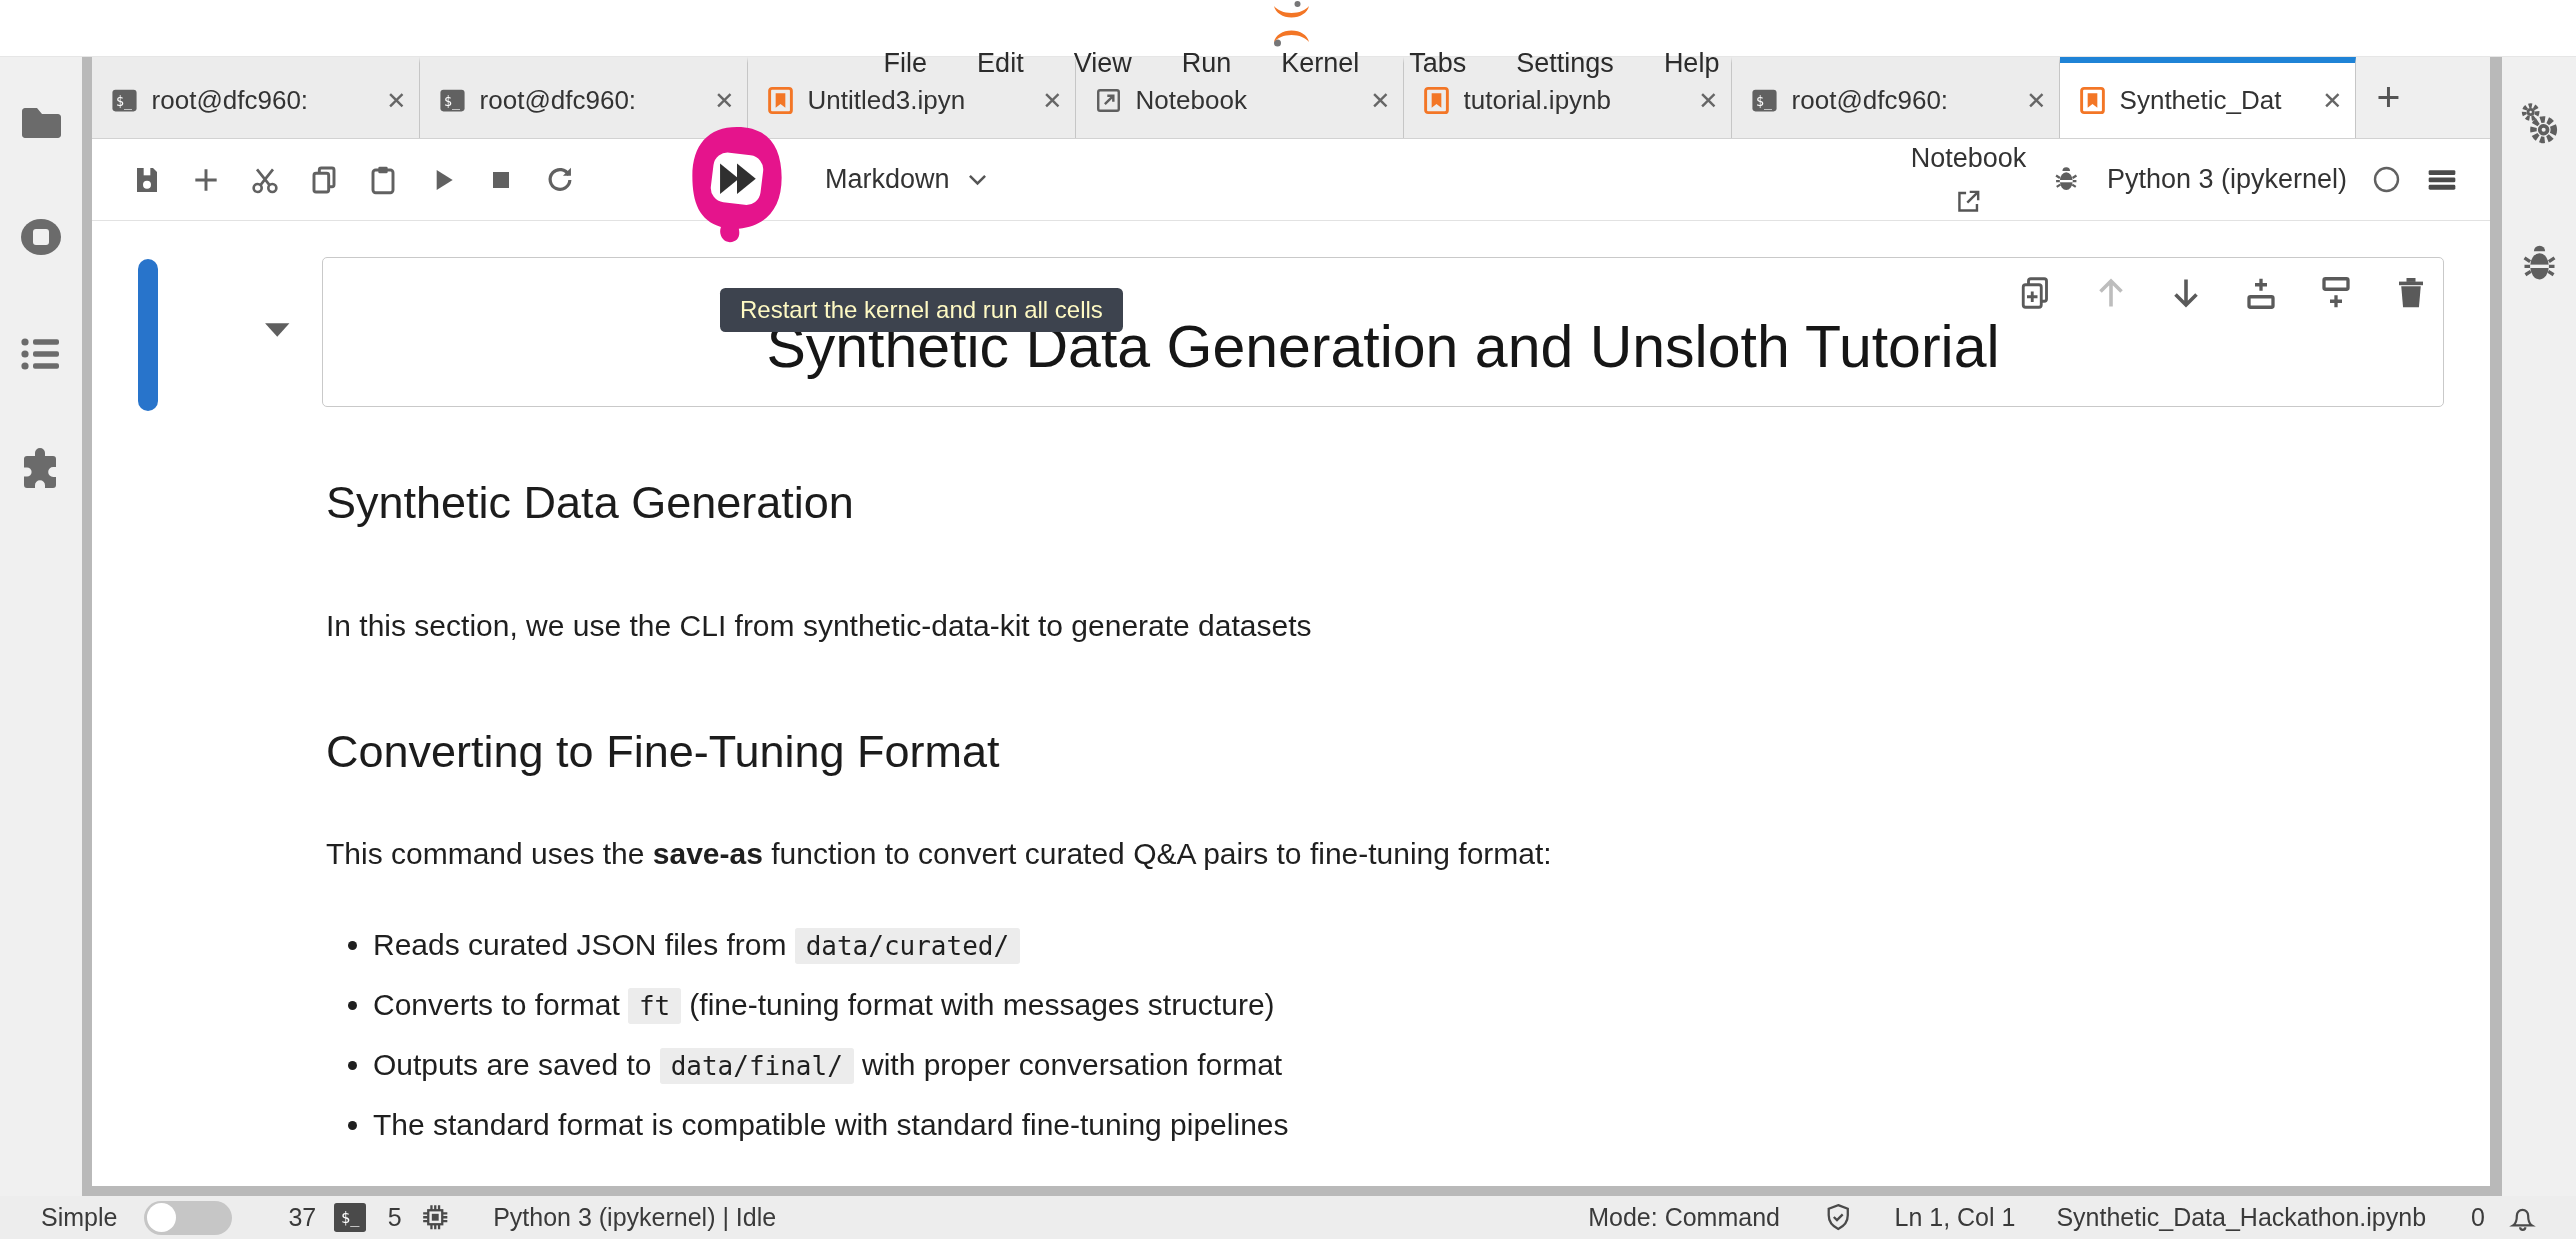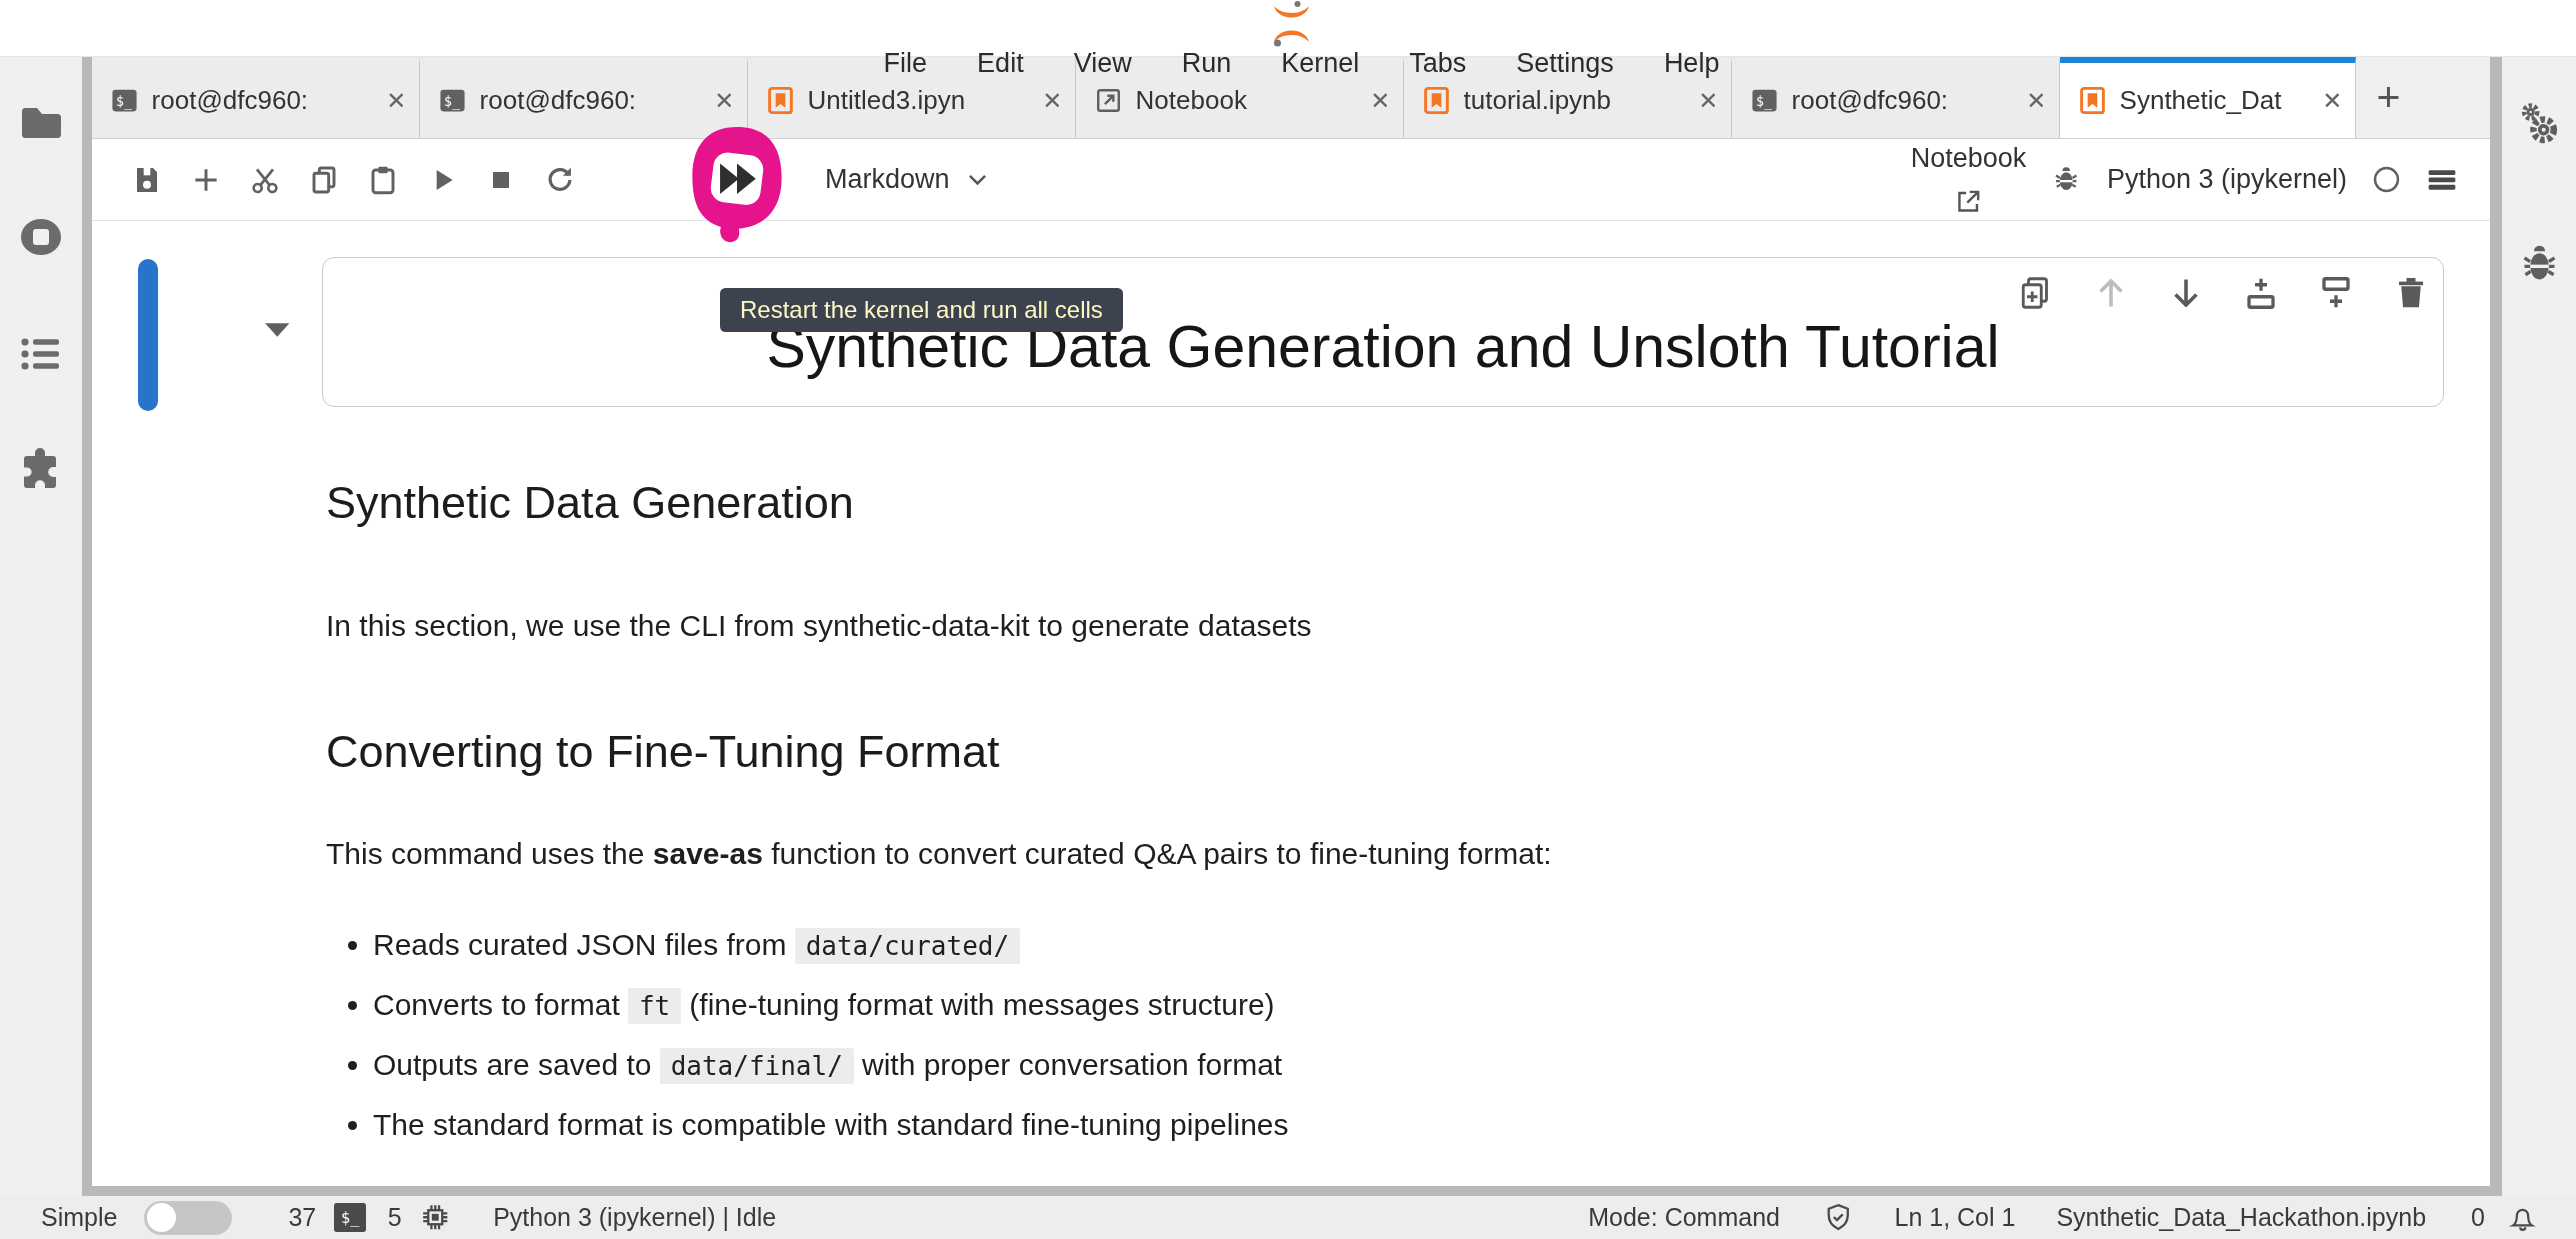--- a/index.html
+++ b/index.html
@@ -49,21 +49,21 @@
   .nb-group{display:flex;align-items:center;gap:12.6px;cursor:pointer;flex-direction:column;}
 
   
   #highlight-blob{position:absolute;left:595px;top:-14.3px;width:100px;height:120px;z-index:40;pointer-events:none;}
 
   
   #notebook{flex:1;background:#fff;position:relative;overflow:hidden;}
   .cell-bar{position:absolute;left:46px;top:38px;width:20px;height:152px;background:#2874cb;border-radius:10px;cursor:pointer;}
   .collapse-caret{position:absolute;left:170px;top:99px;width:30.5px;height:21.5px;cursor:pointer;}
   .cell1{position:absolute;left:230px;top:36px;width:2122px;height:150px;border:1.8px solid #c9c9c9;
-         border-radius:12px;box-sizing:border-box;background:#fff;}
+         border-radius:5px;box-sizing:border-box;background:#fff;}
   .cell1 h1{margin:54px 0 0 0;text-align:center;font-size:59px;font-weight:400;color:#161616;line-height:1.2;}
   .cell-actions{position:absolute;top:54px;right:61px;display:flex;gap:39px;z-index:20;}
   .cell-actions .ca-btn{width:36px;height:36px;cursor:pointer;}
   .cell-actions svg{width:100%;height:100%;}
   .tooltip{position:absolute;left:628px;top:67px;background:#3d434e;color:#fef9c3;font-size:24px;
            padding:8px 20px;border-radius:5.4px;white-space:nowrap;z-index:30;}
 
   .md-content{position:absolute;left:234px;top:253px;width:2134px;color:#1f1f1f;}
   .md-content h2{font-size:45px;font-weight:400;color:#1c1c1c;margin:0;line-height:1.3;}
   .md-content .h2-2{margin-top:76px;}

